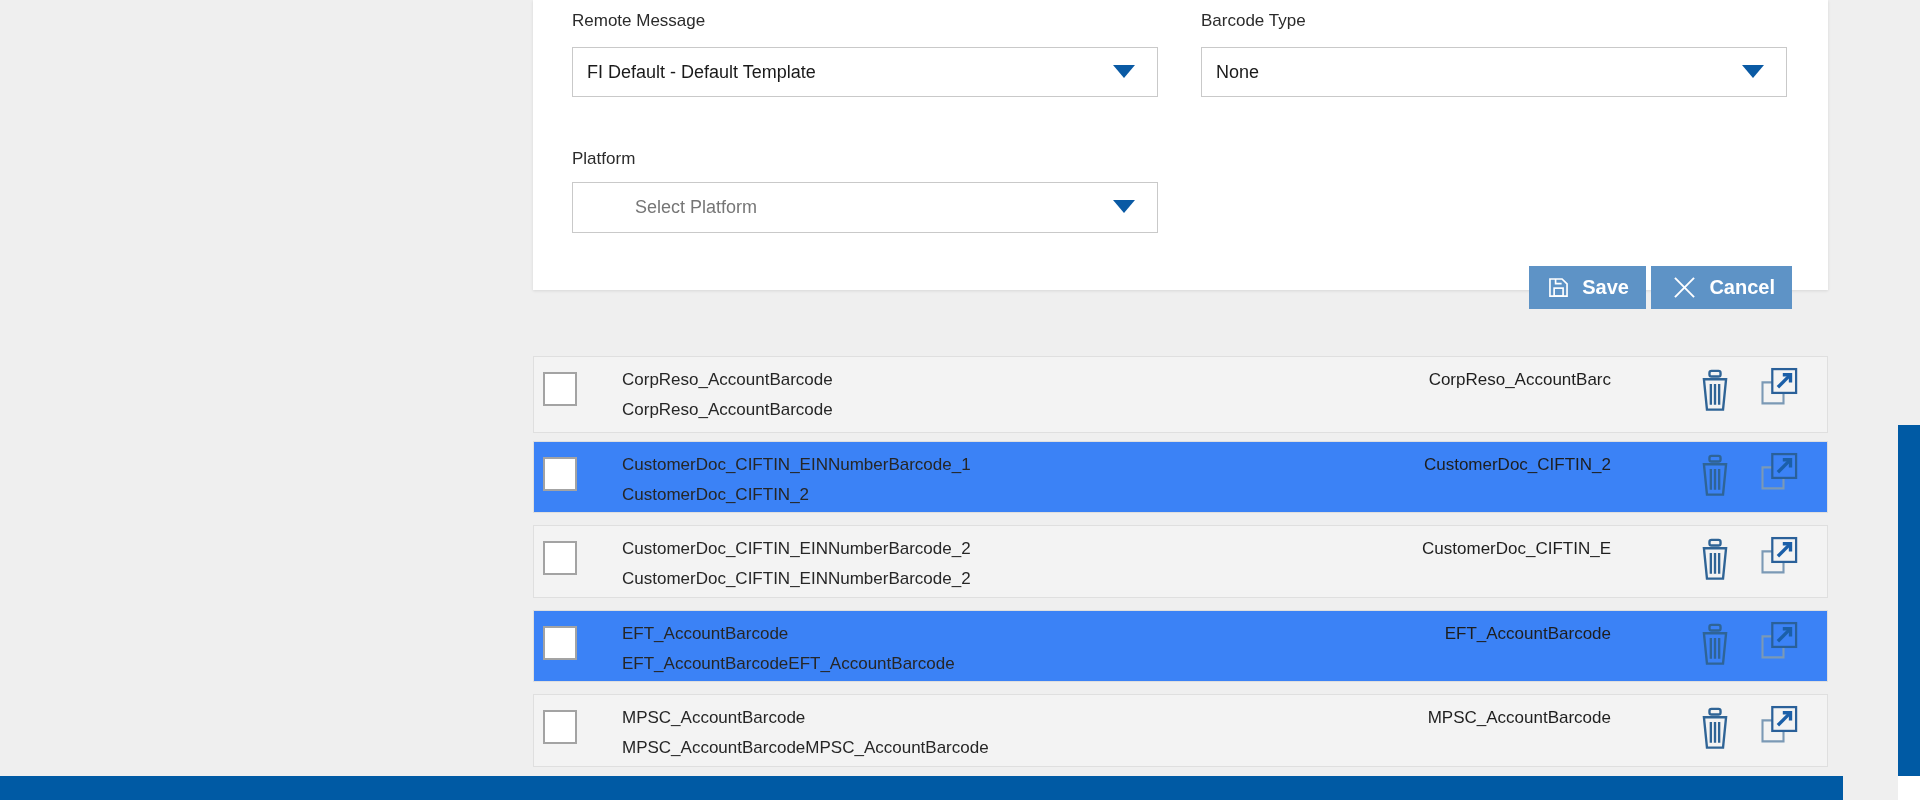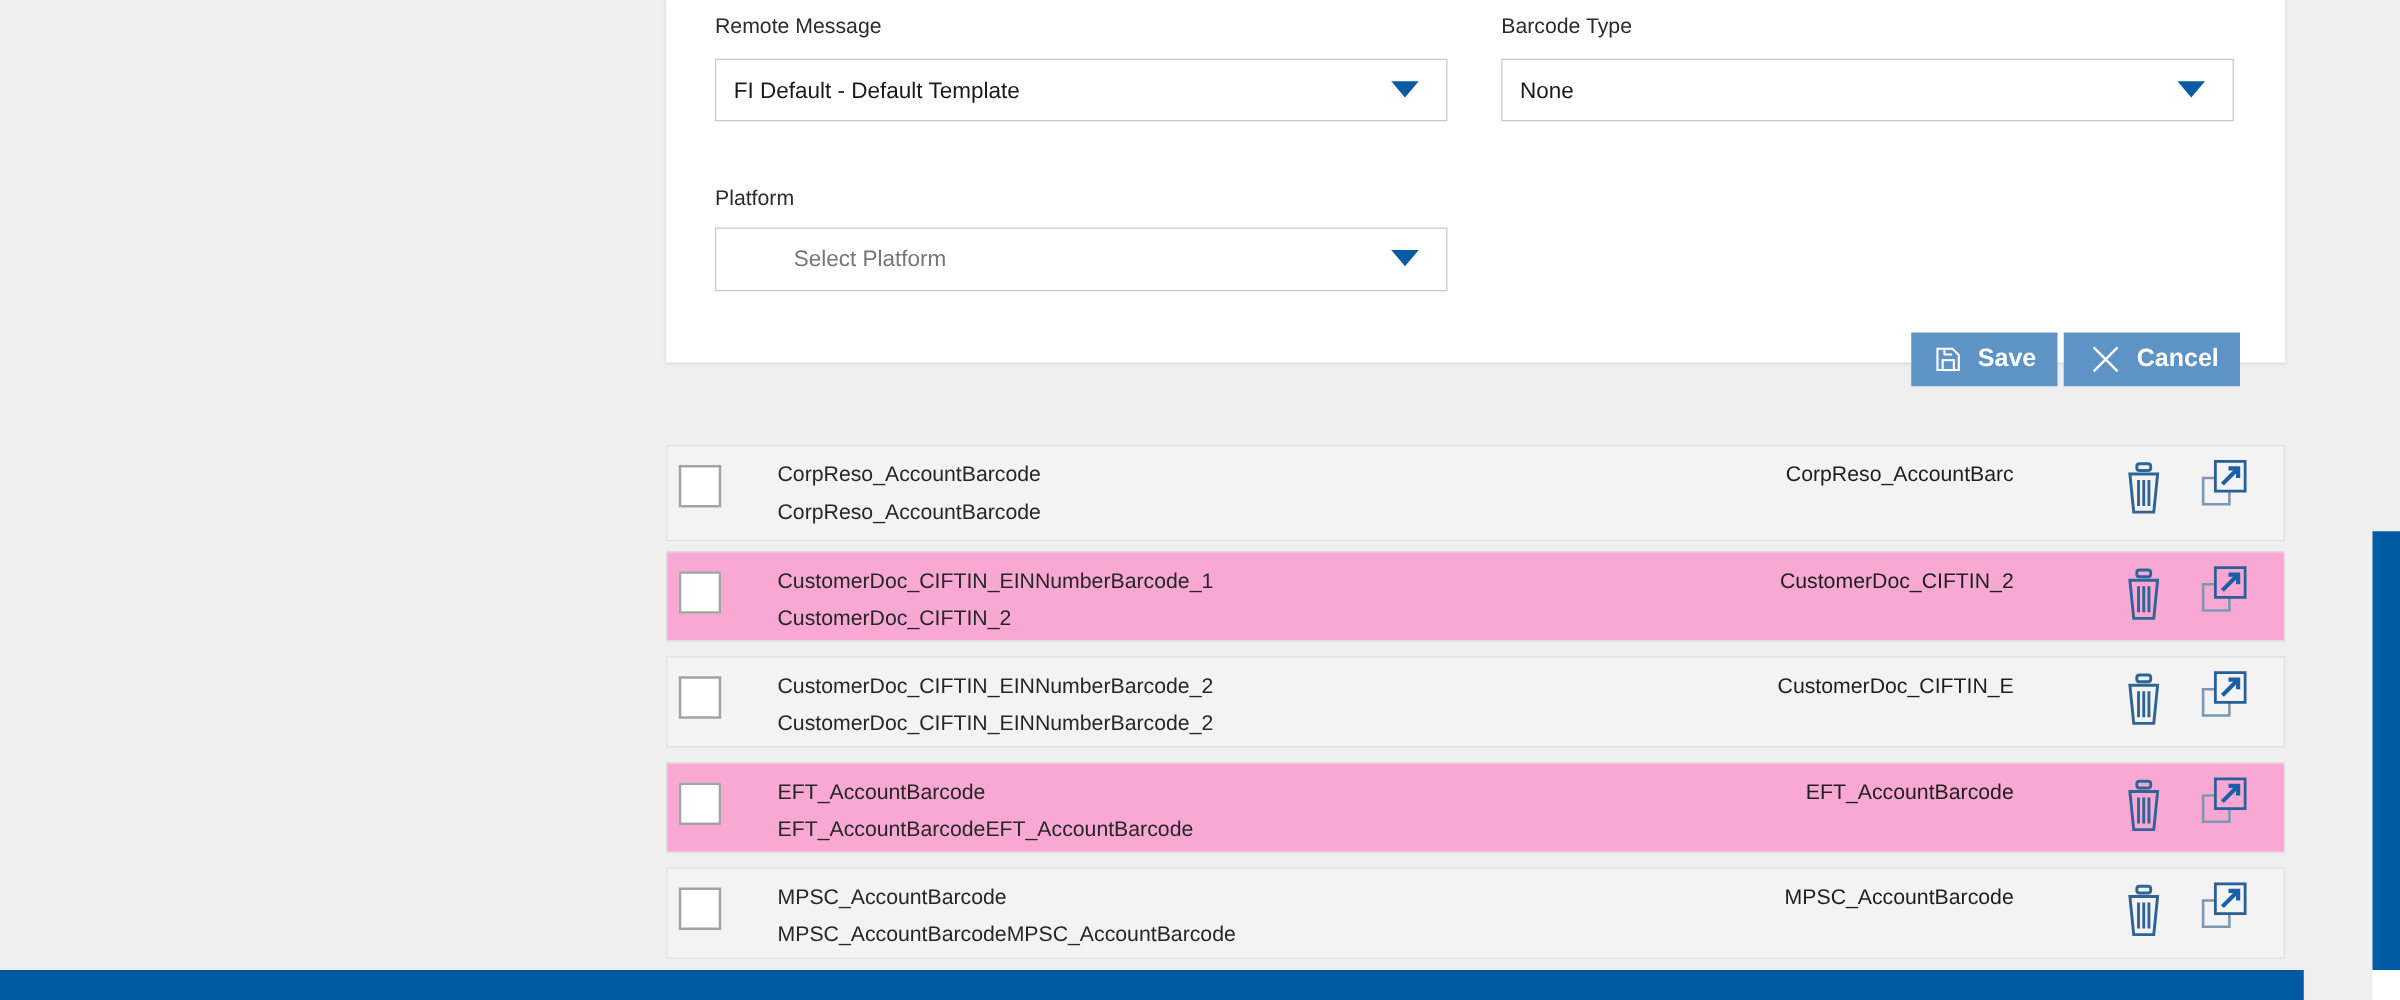--- a/index.html
+++ b/index.html
@@ -38,21 +38,21 @@
   .btn{
     position:absolute;top:266px;height:43px;border:none;cursor:pointer;
     background:#5e93c6;color:#ffffff;display:inline-flex;align-items:center;
     gap:11px;padding:0 17px;font-family:inherit;font-size:20px;font-weight:bold;
   }
   .btn svg{display:block;}
 
   
   .row{
     left:533px;width:1295px;box-sizing:border-box;
-    border:1px solid #dfdfdf;background:#f9a8d4;
+    border:1px solid #dfdfdf;background:#3b82f6;
   }
   .row.shaded{background:#f3f3f3;}
   .checkbox{
     position:absolute;left:9px;top:15px;width:30px;height:30px;
     background:#ffffff;border:2px solid #a3a3a3;cursor:pointer;
   }
   .row-name,.row-desc{
     position:absolute;left:88px;font-size:17px;color:#262626;line-height:20px;white-space:nowrap;
   }
   .row-name{top:13px;}

